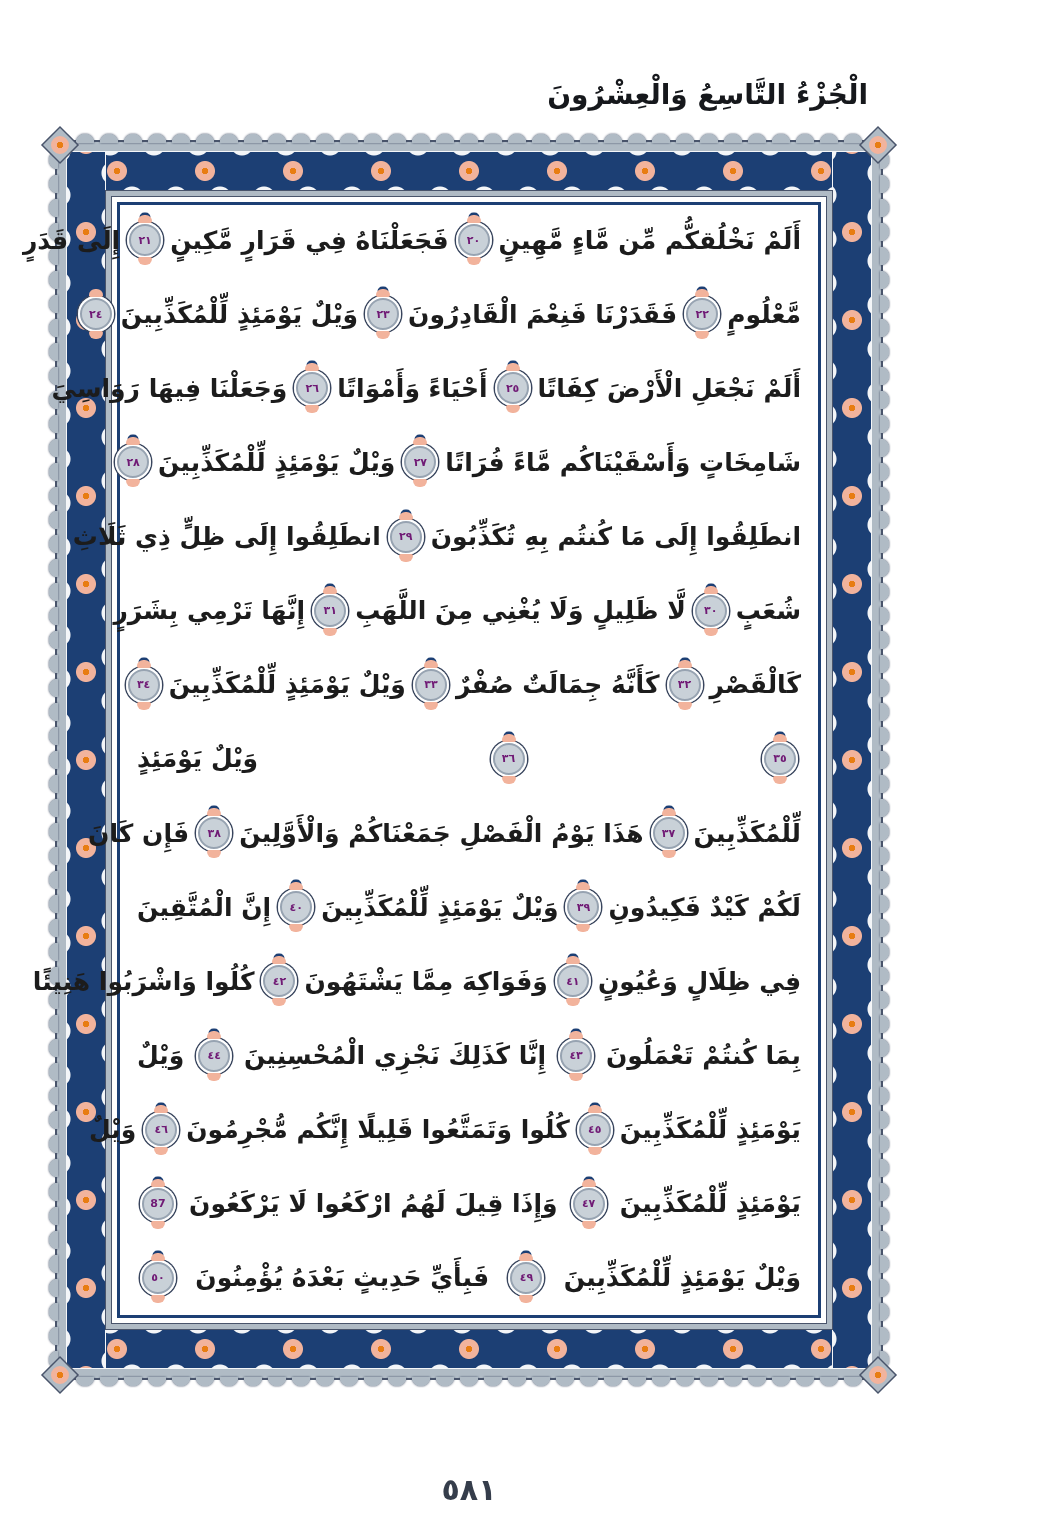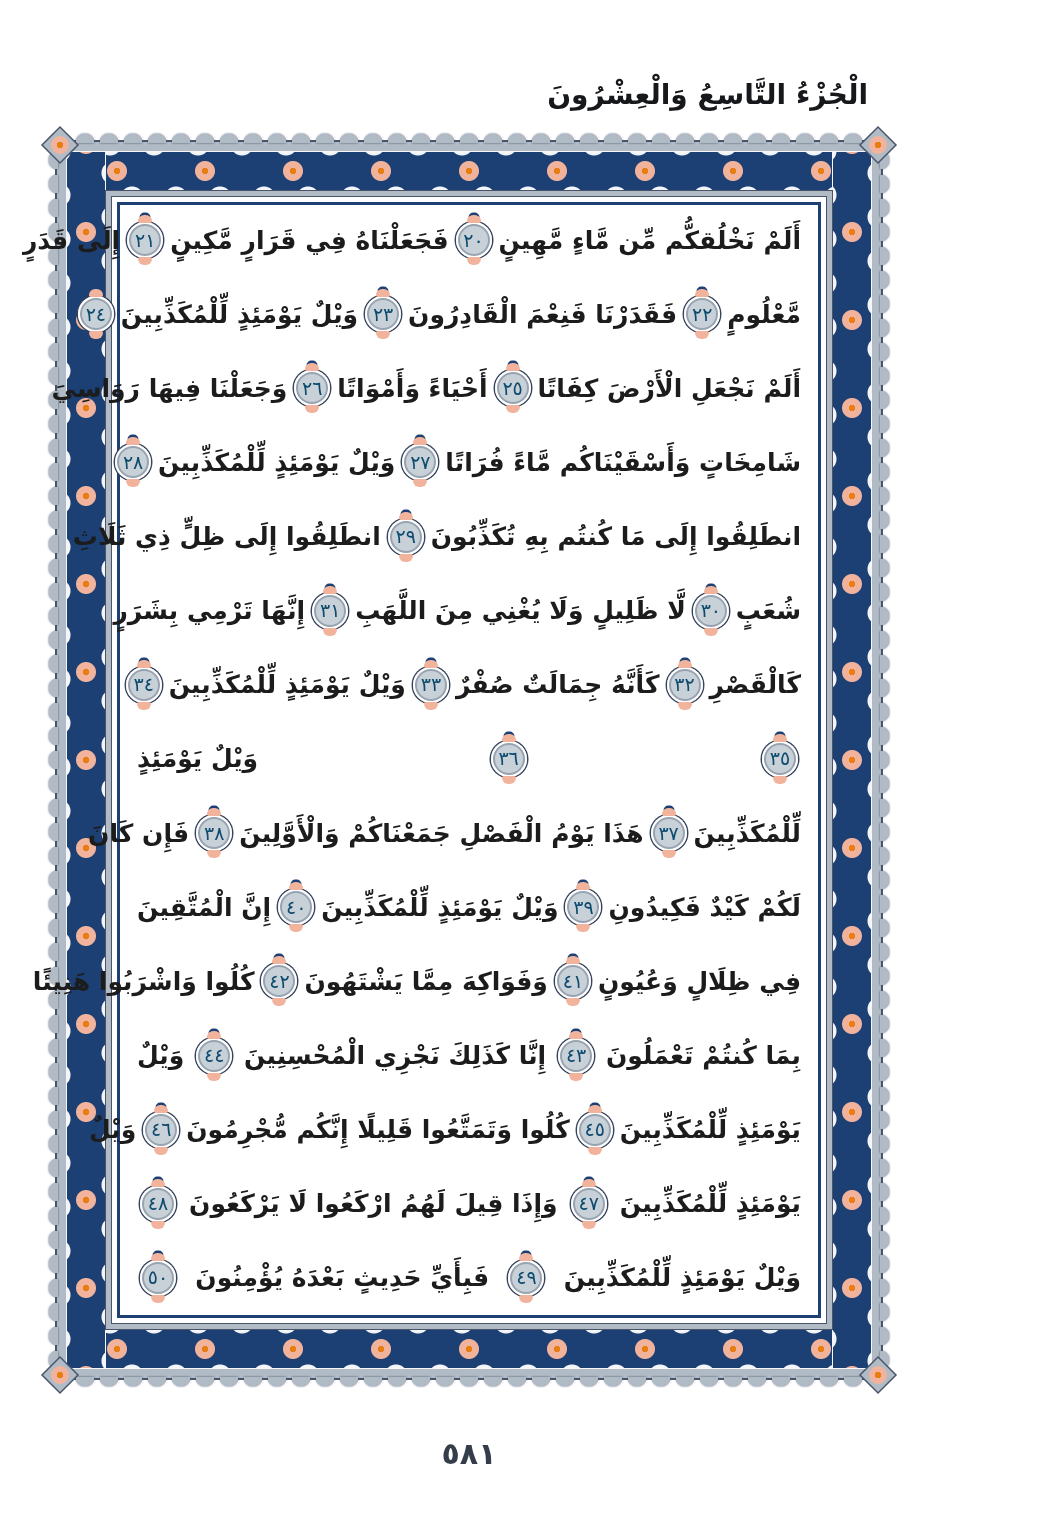--- a/index.html
+++ b/index.html
@@ -96,25 +96,25 @@
   }
   .vmark::before {
     content:""; position:absolute; top:-7px; left:50%; transform:translateX(-50%);
     width:14px; height:8px; background:#f2b39c; border-radius:7px 7px 2px 2px;
     box-shadow:0 -4px 0 -1.5px #1c3f74;
   }
   .vmark::after {
     content:""; position:absolute; bottom:-7px; left:50%; transform:translateX(-50%);
     width:14px; height:8px; background:#f2b39c; border-radius:2px 2px 7px 7px;
   }
-  .vnum { font-size:19px; font-weight:normal; color:#0c4a6e; line-height:1; }
+  .vnum { font-size:11px; font-weight:bold; color:#701a75; line-height:1; }
 
   
   .page-num {
-    position:absolute; top:1436px; left:57px; width:824px; text-align:center;
+    position:absolute; top:1472px; left:57px; width:824px; text-align:center;
     font-size:30px; font-weight:bold; color:#353d4b; direction:rtl;
   }
 </style>
 </head>
 <body>
 
 <div class="page">
 
   <div class="hdr hdr-juz">الْجُزْءُ التَّاسِعُ وَالْعِشْرُونَ</div>
 
@@ -278,21 +278,21 @@
             </span>
             <span class="qtext">وَيْلٌ</span>
           </div>
           <div class="qline">
             <span class="qtext">يَوْمَئِذٍ لِّلْمُكَذِّبِينَ</span>
             <span class="vmark">
               <span class="vnum">٤٧</span>
             </span>
             <span class="qtext">وَإِذَا قِيلَ لَهُمُ ارْكَعُوا لَا يَرْكَعُونَ</span>
             <span class="vmark">
-              <span class="vnum">٤٨</span>
+              <span class="vnum">87</span>
             </span>
           </div>
           <div class="qline">
             <span class="qtext">وَيْلٌ يَوْمَئِذٍ لِّلْمُكَذِّبِينَ</span>
             <span class="vmark">
               <span class="vnum">٤٩</span>
             </span>
             <span class="qtext">فَبِأَيِّ حَدِيثٍ بَعْدَهُ يُؤْمِنُونَ</span>
             <span class="vmark">
               <span class="vnum">٥٠</span>

